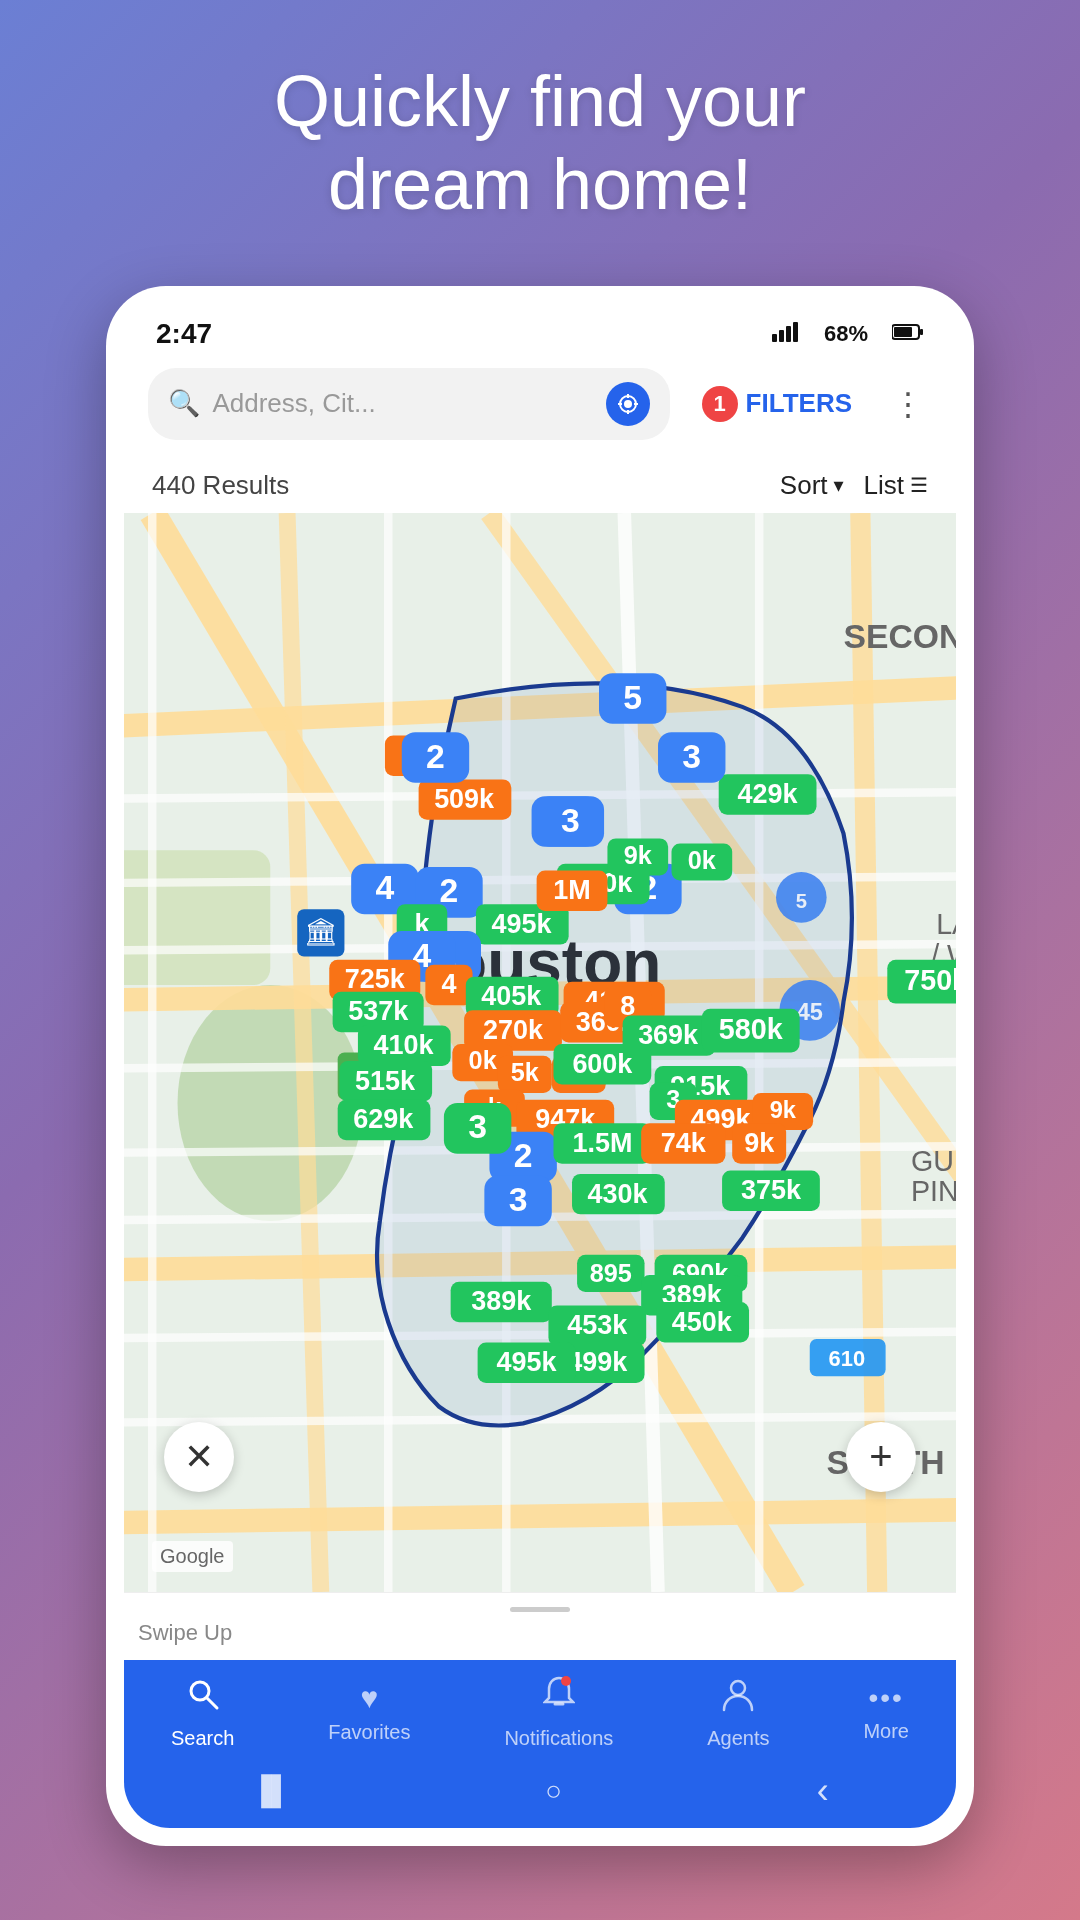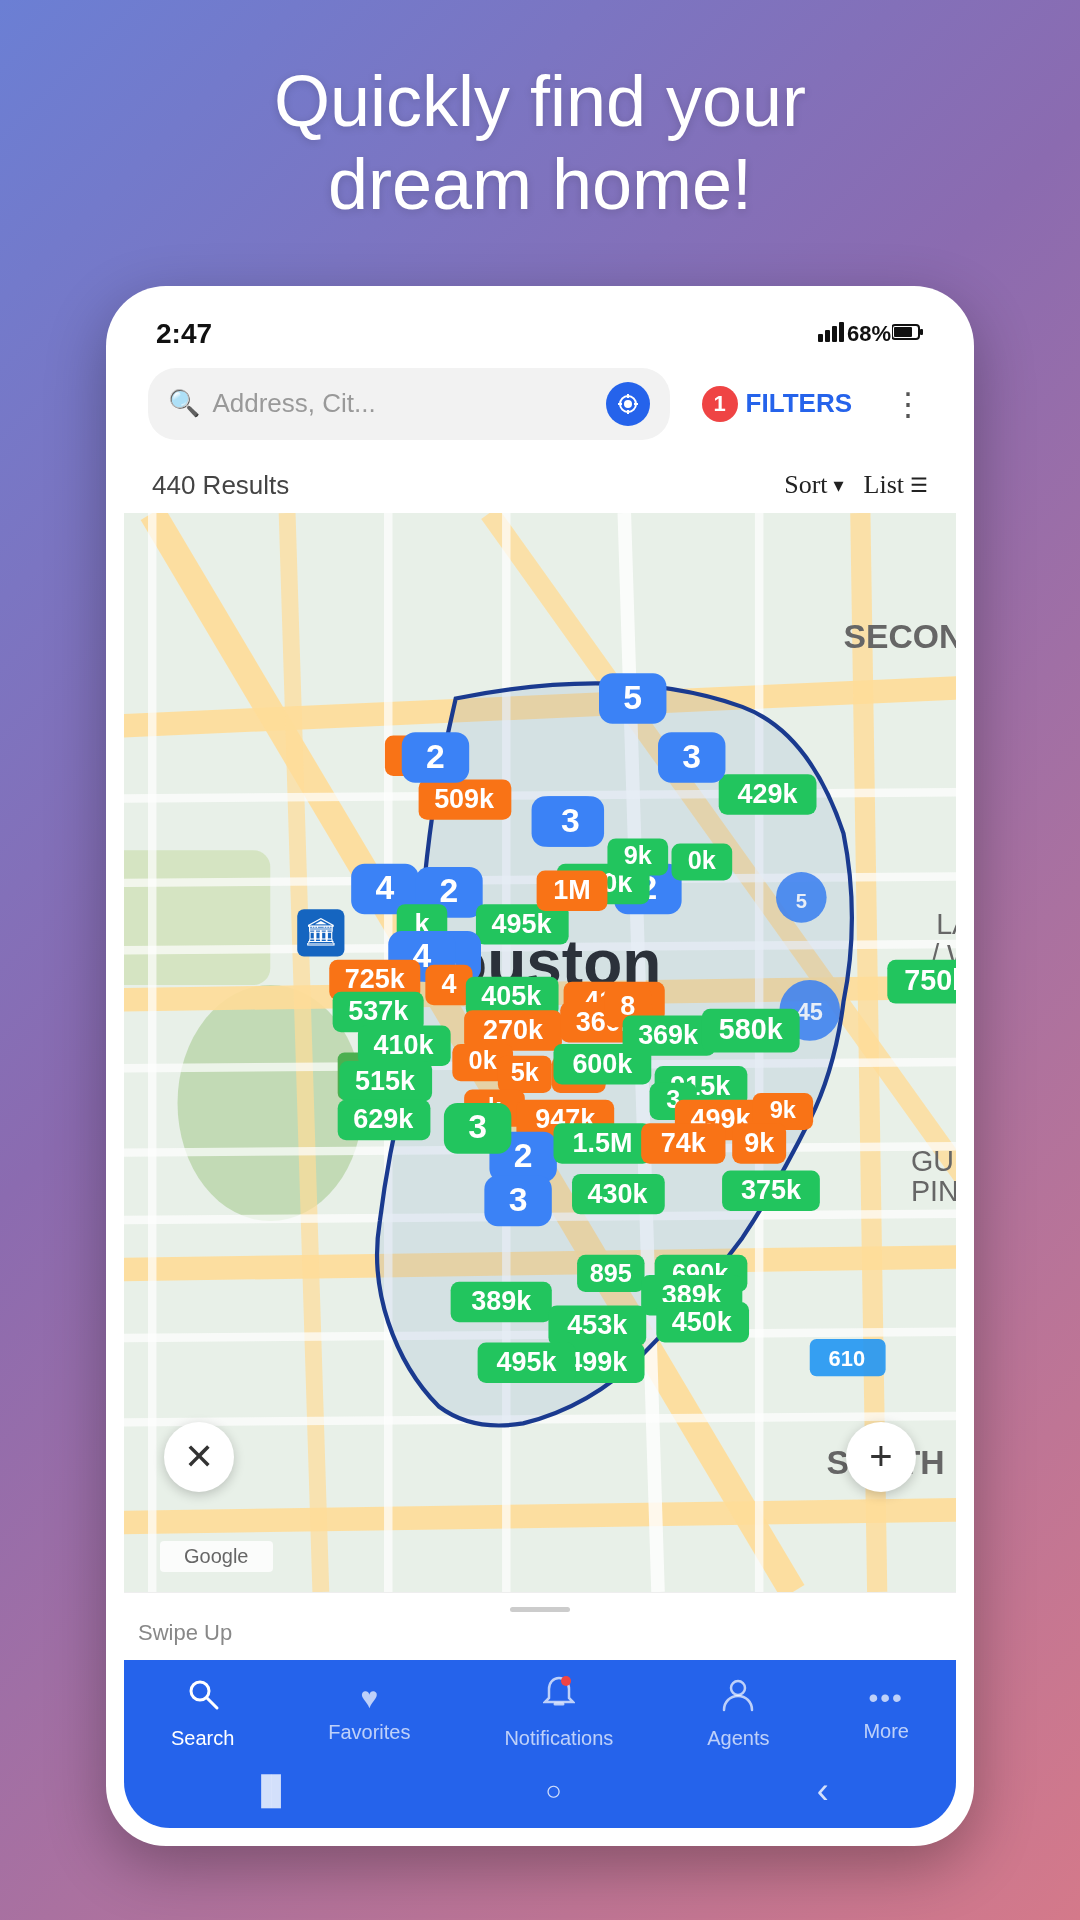--- a/index.html
+++ b/index.html
@@ -60,21 +60,21 @@
 
     .status-time {
       font-size: 28px;
       font-weight: 600;
       color: #111;
     }
 
     .status-icons {
       display: flex;
       align-items: center;
-      gap: 1px;
+      gap: 24px;
       font-size: 22px;
       color: #111;
     }
 
     
     .search-bar-row {
       background: white;
       padding: 10px 24px 14px;
       display: flex;
       align-items: center;
@@ -166,21 +166,20 @@
       align-items: center;
     }
 
     .sort-btn, .list-btn {
       display: flex;
       align-items: center;
       gap: 6px;
       font-size: 26px;
       color: #222;
       font-weight: 500;
-      font-family: Liberation Serif, serif;
     }
 
     
     .map-container {
       flex: 1;
       position: relative;
       overflow: hidden;
       background: #e8f0e8;
     }
 
@@ -222,25 +221,25 @@
       align-items: center;
       justify-content: center;
       font-size: 40px;
       color: #333;
       box-shadow: 0 3px 12px rgba(0,0,0,0.2);
     }
 
     .google-logo {
       position: absolute;
       bottom: 20px;
-      left: 36px;
+      left: 28px;
       font-size: 20px;
       color: #666;
       background: rgba(255,255,255,0.8);
-      padding: 4px 24px;
+      padding: 4px 8px;
       border-radius: 4px;
     }
 
     
     .swipe-up {
       background: white;
       padding: 14px;
       flex-shrink: 0;
       border-top: 1px solid #eee;
     }

